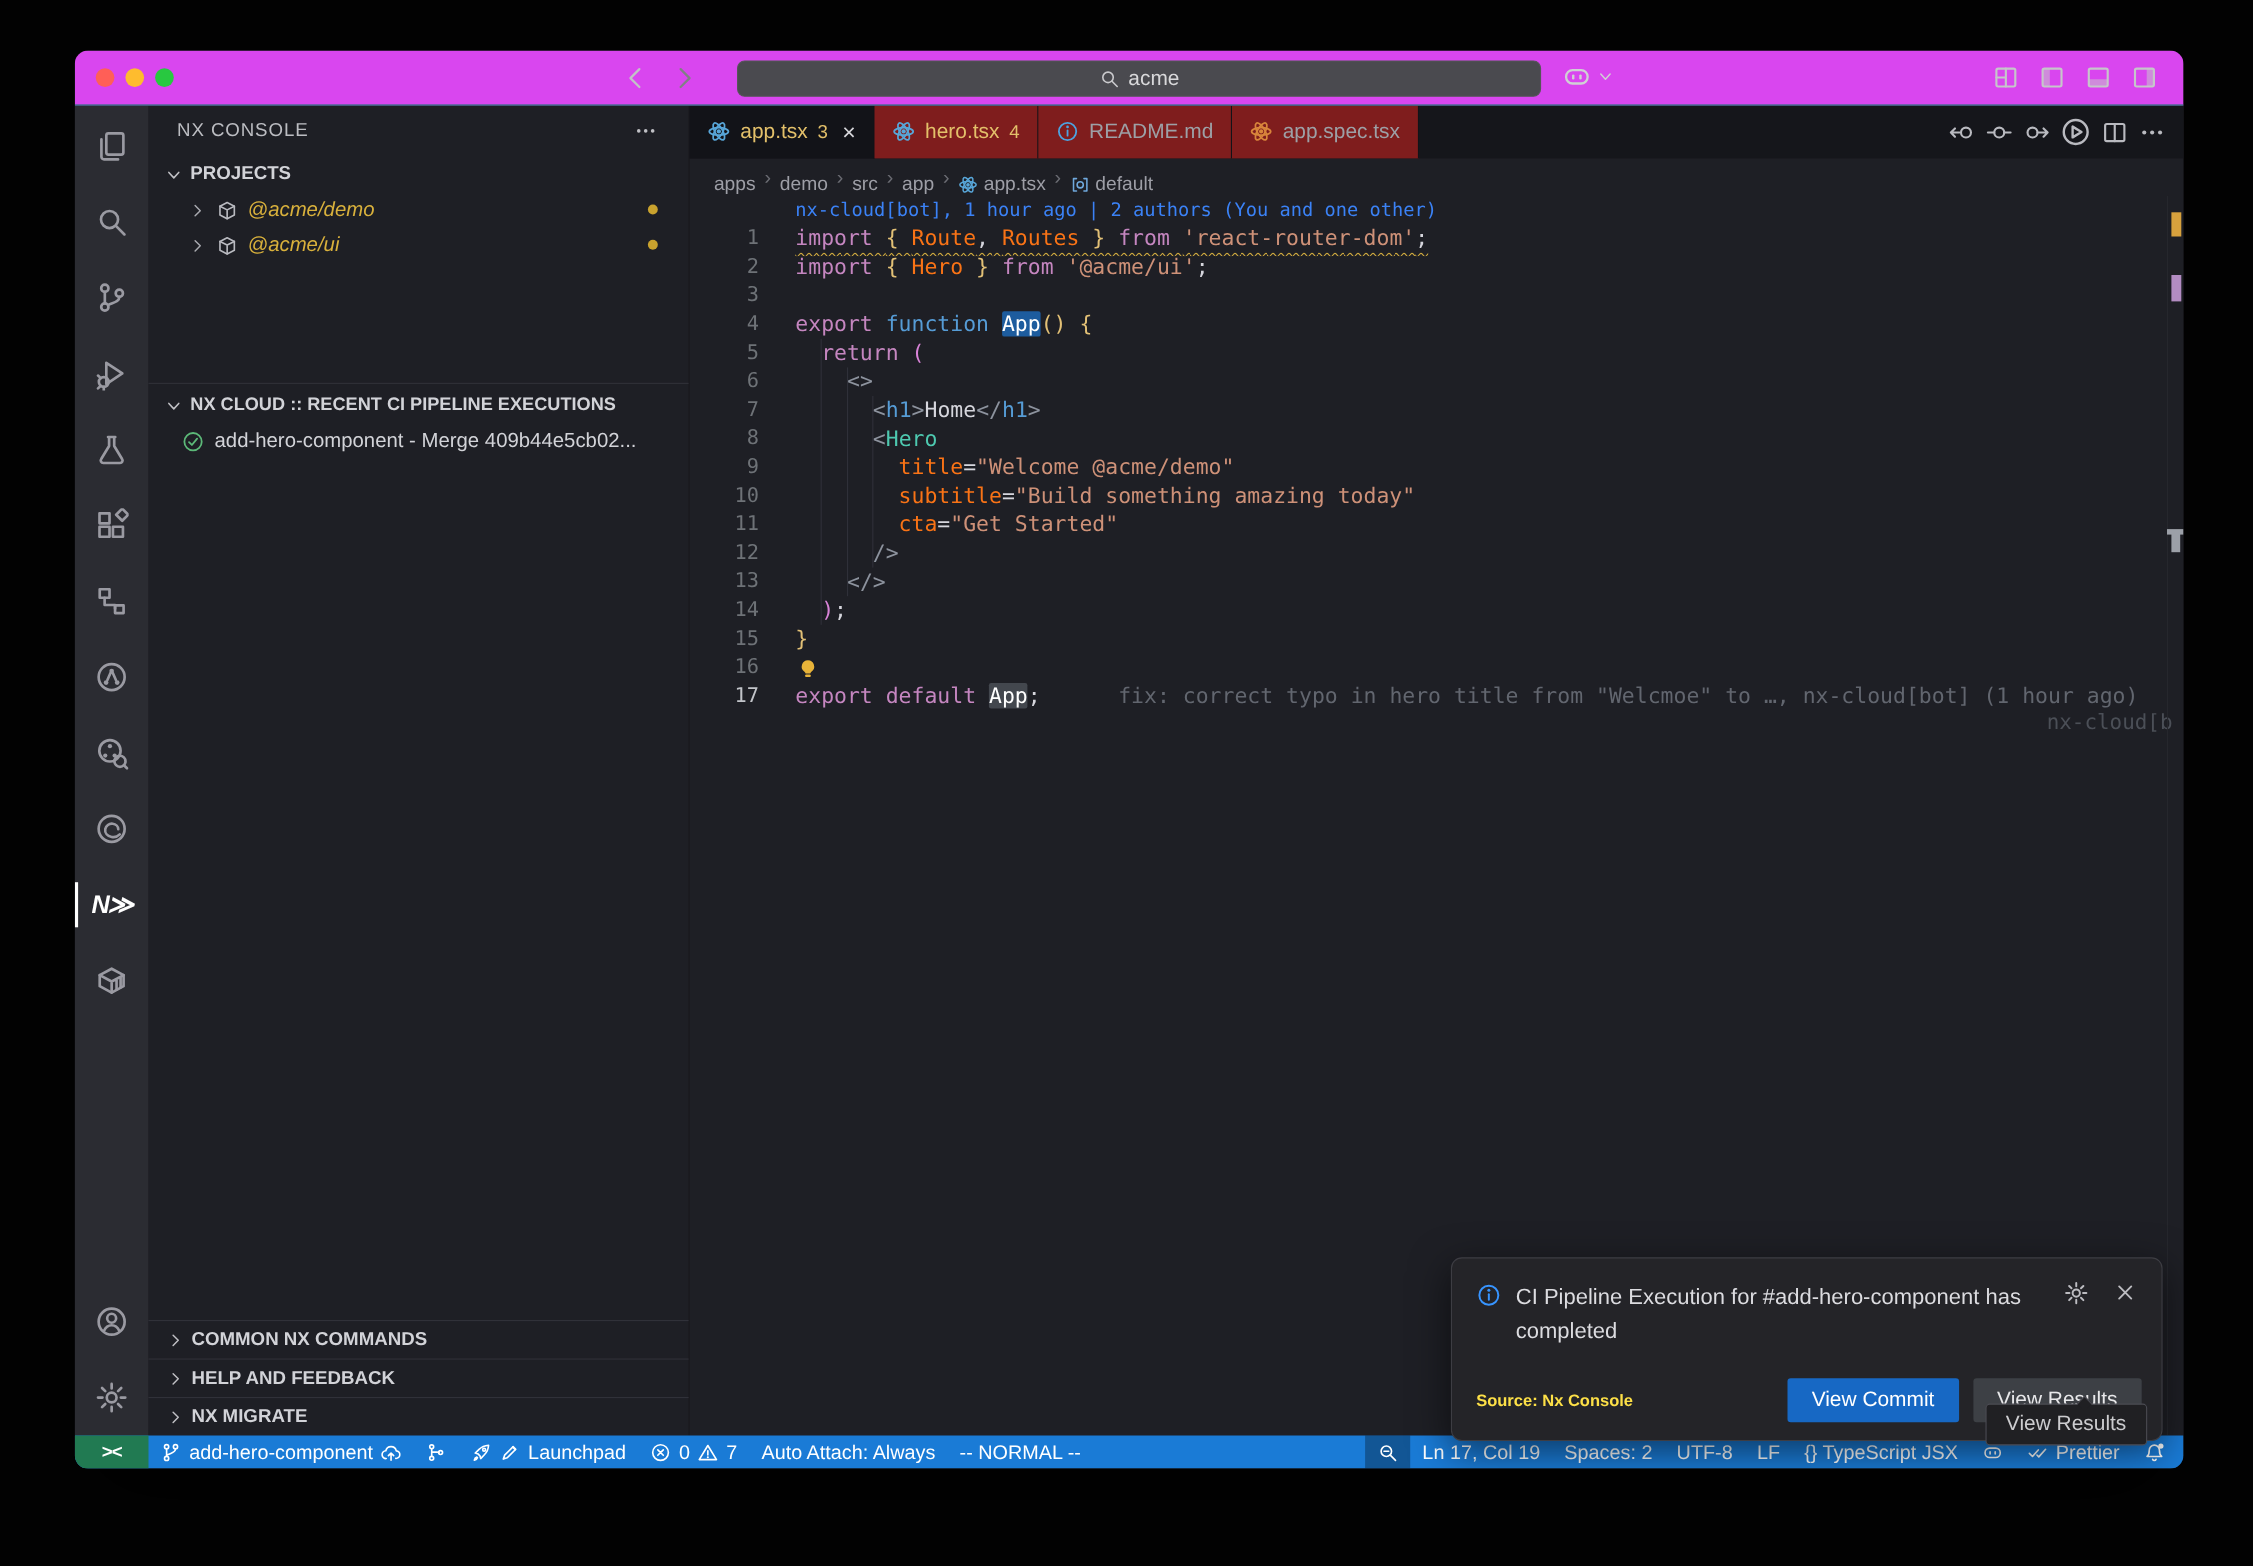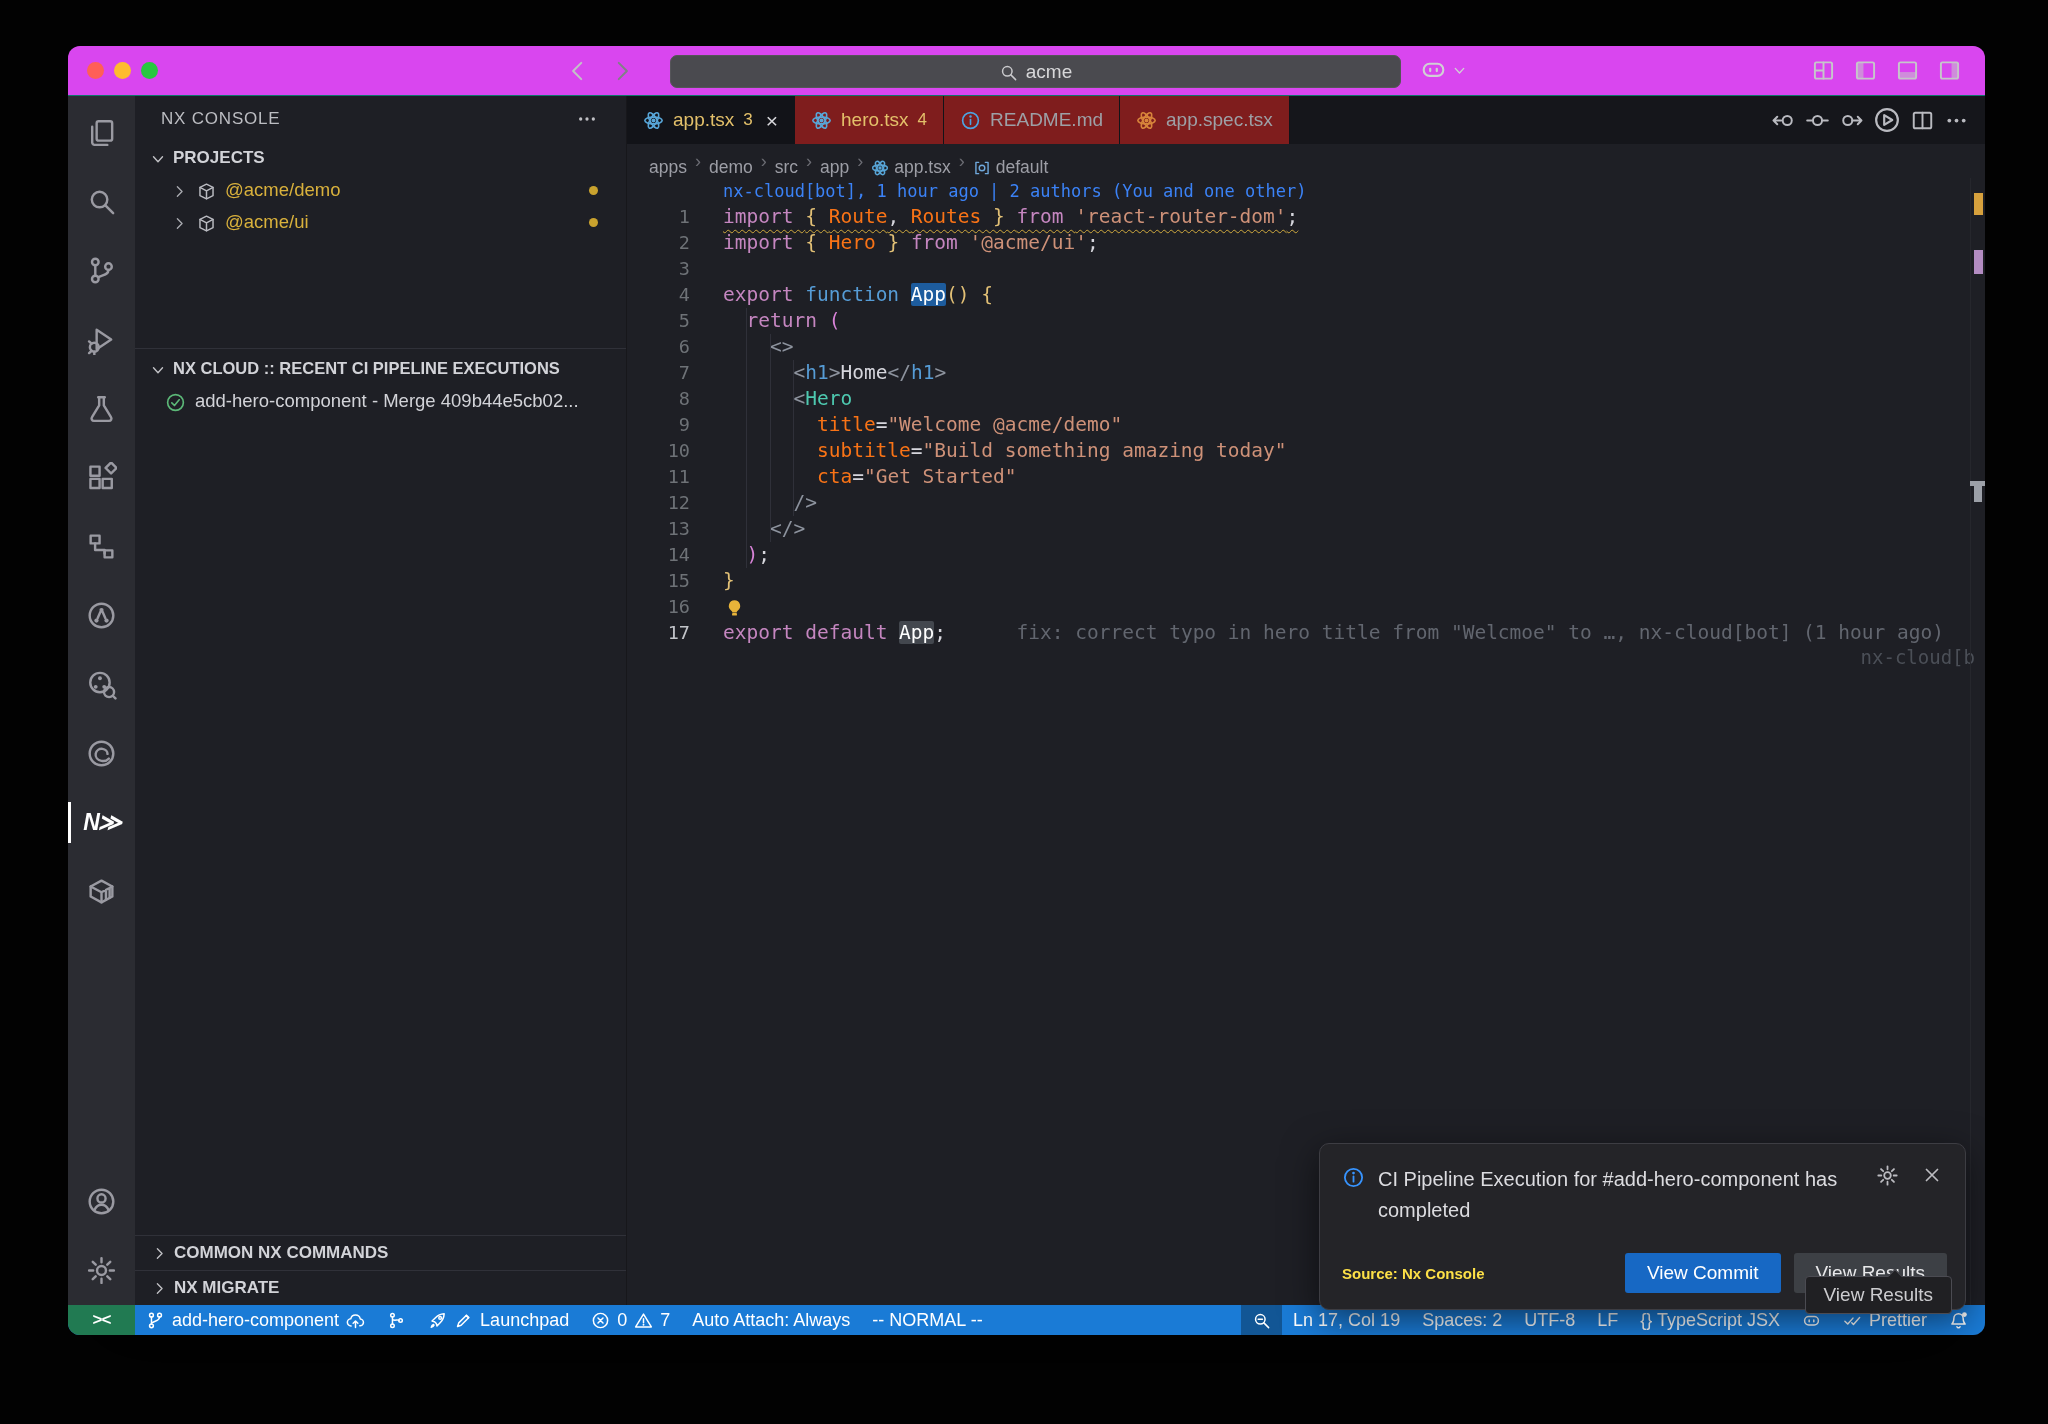--- a/index.html
+++ b/index.html
@@ -54,21 +54,21 @@
   #sb-header .more { margin-left:auto; color:#c0c0c5; }
   #sb-header .more svg { width:22px; height:22px; }
   .sec-head { display:flex; align-items:center; gap:6px; padding:6px 10px 6px 14px;
               color:#d2d3d8; font-weight:700; font-size:17px; cursor:pointer; }
   .sec-head svg { width:18px; height:18px; color:#c0c0c5; flex:0 0 auto; }
   .tree-row { display:flex; align-items:center; gap:9px; padding:5px 28px 5px 36px;
               font-size:18.5px; cursor:pointer; }
   .tree-row svg { width:19px; height:19px; flex:0 0 auto; }
   .tree-row .chev { color:#a9aab0; }
   .tree-row .cube { color:#b9bac0; }
-  .proj-label { color:#d9b13c; }
+  .proj-label { color:#d9b13c;font-style:italic; }
   .gold-dot { margin-left:auto; width:9px; height:9px; border-radius:50%; background:#c9a22e; }
   .cloud-row { padding-left:30px; color:#d2d3d8; }
   .cloud-row .chk { color:#5cb878; width:21px; height:21px; }
   #cloud-divider { border-top:1px solid #303139; margin-top:4px; padding-top:4px; }
   #sb-bottom { margin-top:auto; }
   #sb-bottom .collapsed-sec { border-top:1px solid #303139; }
   #sb-bottom .sec-head { padding:7px 10px 7px 16px; }
 
   
   #editor-col { flex:1; display:flex; flex-direction:column; min-width:0; background:#1e1f25; }
@@ -375,20 +375,28 @@
                 <path d="M6 3.6L10.4 8 6 12.4"></path>
               </svg>
               <span>COMMON NX COMMANDS</span>
             </div>
           </div>
           <div class="collapsed-sec">
             <div class="sec-head">
      <svg class="ic" viewBox="0 0 16 16" style="width:17px;height:17px">
                 <path d="M6 3.6L10.4 8 6 12.4"></path>
               </svg>
+              <span>HELP AND FEEDBACK</span>
+            </div>
+          </div>
+          <div class="collapsed-sec">
+            <div class="sec-head">
+     <svg class="ic" viewBox="0 0 16 16" style="width:17px;height:17px">
+                <path d="M6 3.6L10.4 8 6 12.4"></path>
+              </svg>
               <span>NX MIGRATE</span>
             </div>
           </div>
         </div>
     </div>
 
     <div id="editor-col">
       <div id="tabbar">
         <div id="tabs-holder" style="display:flex;">
             <div class="tab active">

